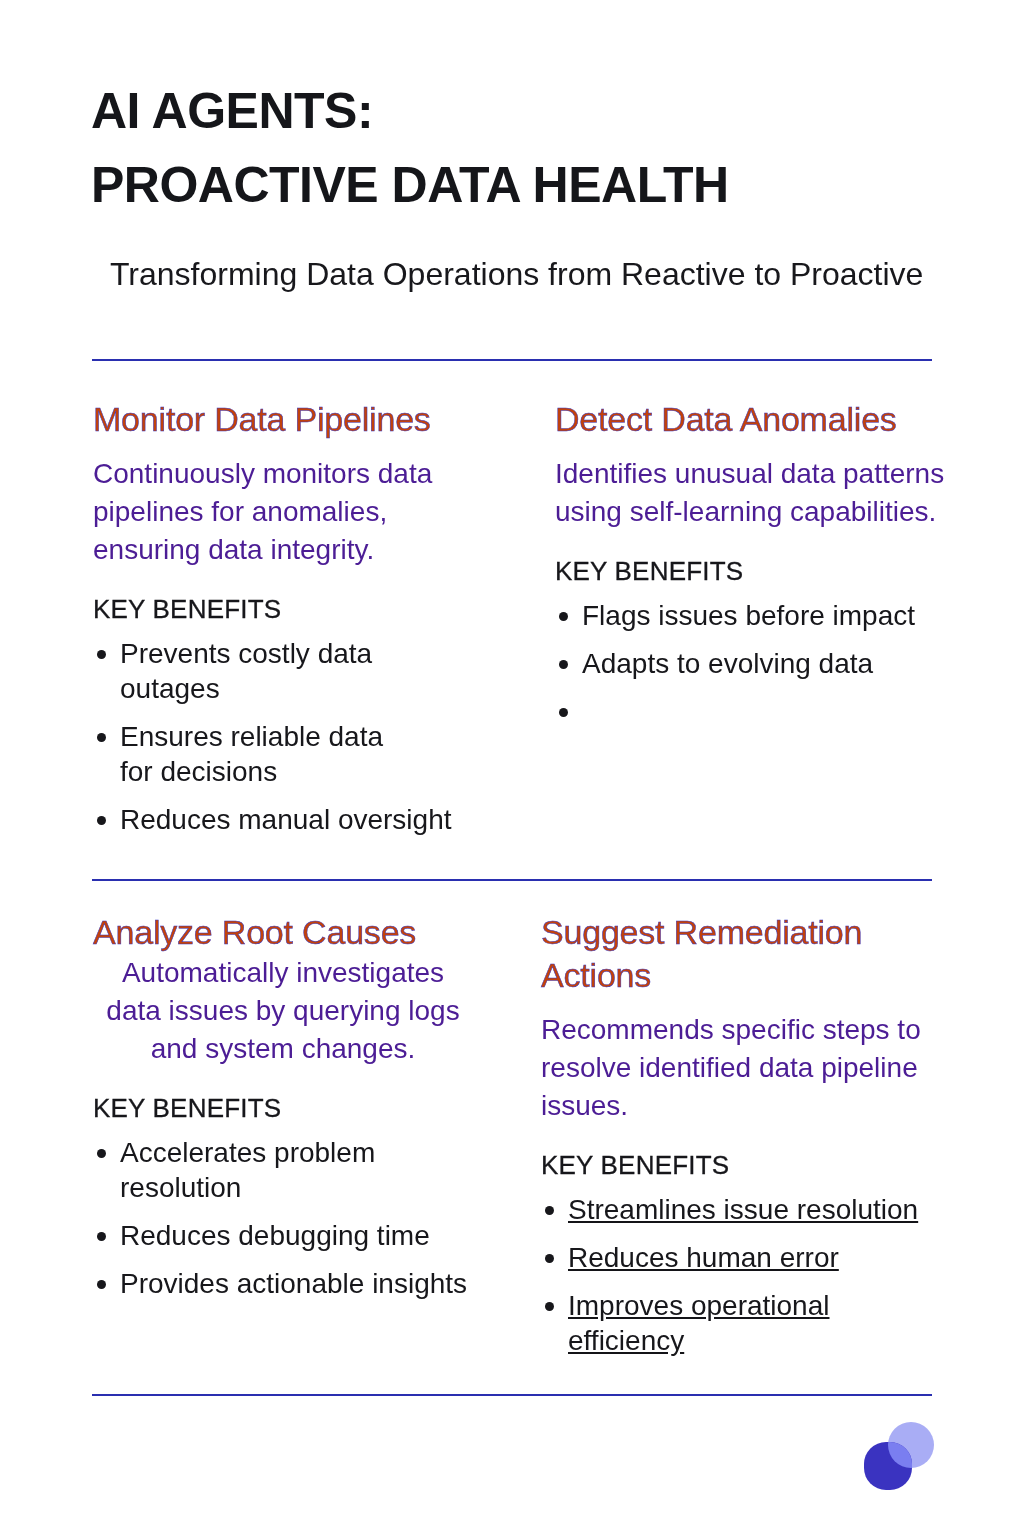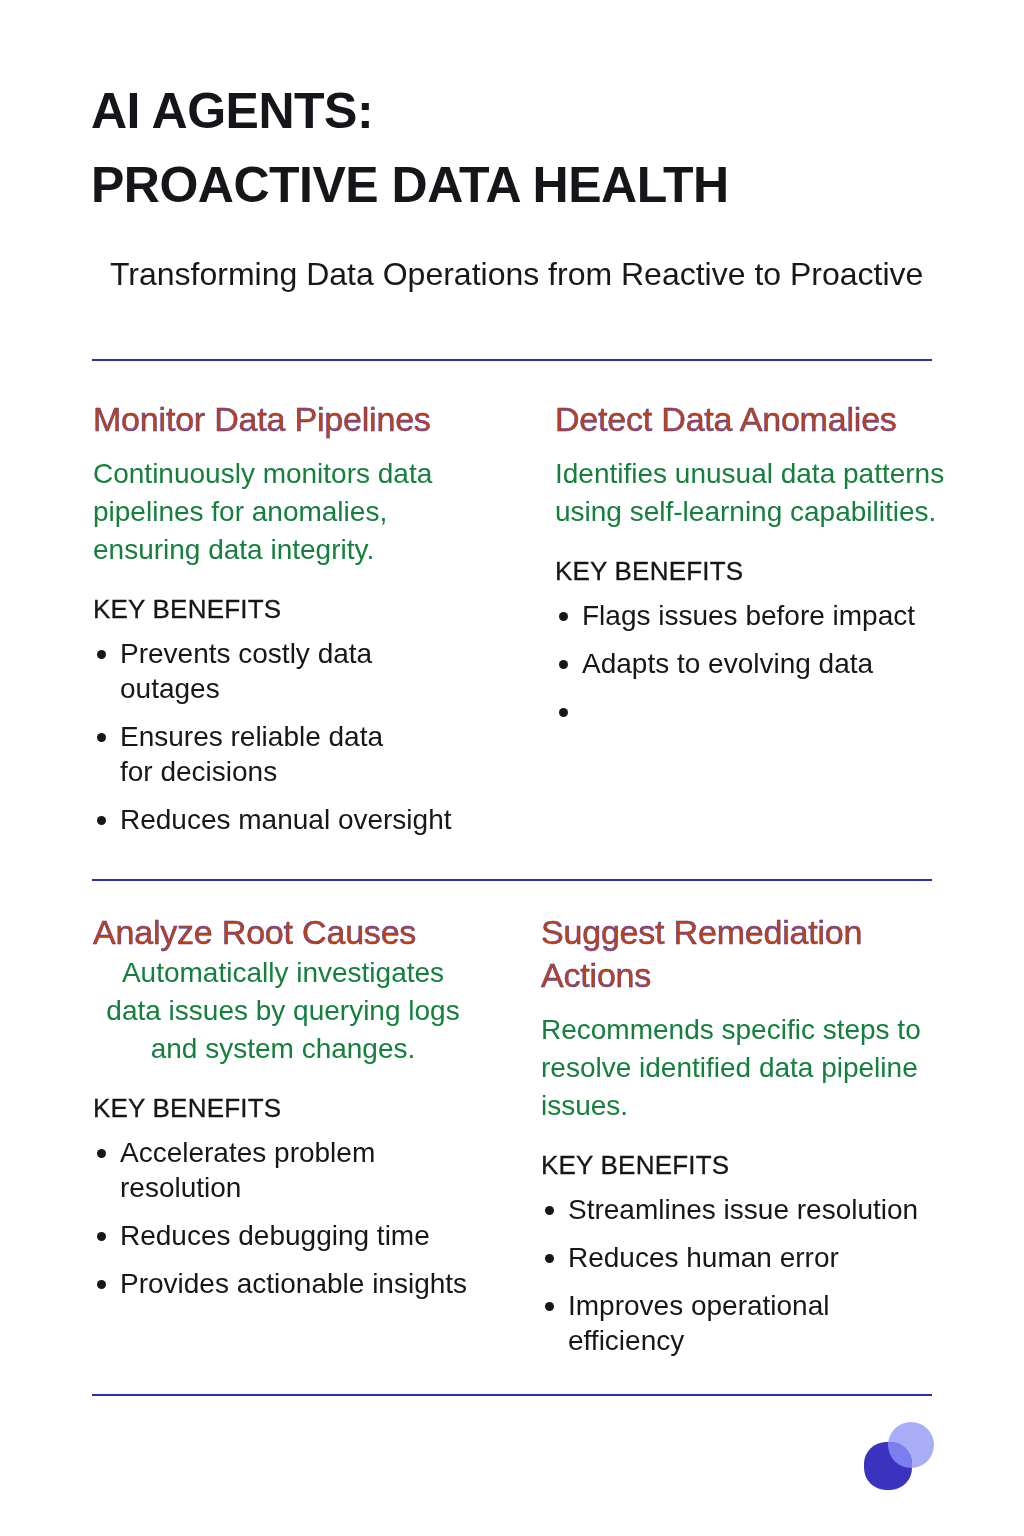--- a/index.html
+++ b/index.html
@@ -24,21 +24,21 @@
   }
   .section {
     position: absolute; width: 440px;
   }
   .section h2 {
     margin: 0; font-size: 34px; font-weight: normal; line-height: 43px;
     color: #c2410c; letter-spacing: -0.2px;
     -webkit-text-stroke: 0.5px #3436c4;
   }
   .section .desc {
-    margin: 0; font-size: 28px; line-height: 38px; color: #15803d;
+    margin: 0; font-size: 28px; line-height: 38px; color: #4c1d95;
   }
   .section .kb {
     margin: 0; font-size: 26px; line-height: 32px; color: #17171b;
     -webkit-text-stroke: 0.3px #17171b; letter-spacing: 0.2px;
   }
   .section ul {
     list-style: none; margin: 0; padding: 0;
   }
   .section li {
     position: relative; padding-left: 27px;
@@ -95,21 +95,21 @@
     <li style="width:300px;"><span class="dot"></span><span>Accelerates problem resolution</span></li>
     <li><span class="dot"></span><span>Reduces debugging time</span></li>
     <li><span class="dot"></span><span>Provides actionable insights</span></li>
   </ul>
 </div>
 
 <div class="section" style="left:541px; top:911px; width:430px;">
   <h2 style="width:380px;">Suggest Remediation Actions</h2>
   <p class="desc" style="margin-top:14px; width:395px;">Recommends specific steps to resolve identified data pipeline issues.</p>
   <p class="kb" style="margin-top:24px;">KEY BENEFITS</p>
-  <ul style="margin-top:11px; width:430px;">
+  <ul style="margin-top:11px; width:430px;text-decoration:underline;">
     <li><span class="dot"></span><span>Streamlines issue resolution</span></li>
     <li><span class="dot"></span><span>Reduces human error</span></li>
     <li style="width:320px;"><span class="dot"></span><span>Improves operational efficiency</span></li>
   </ul>
 </div>
 
 <div class="divider" style="top:1394px;"></div>
 
 <div class="logo">
   <svg width="76" height="76" viewBox="0 0 76 76">

